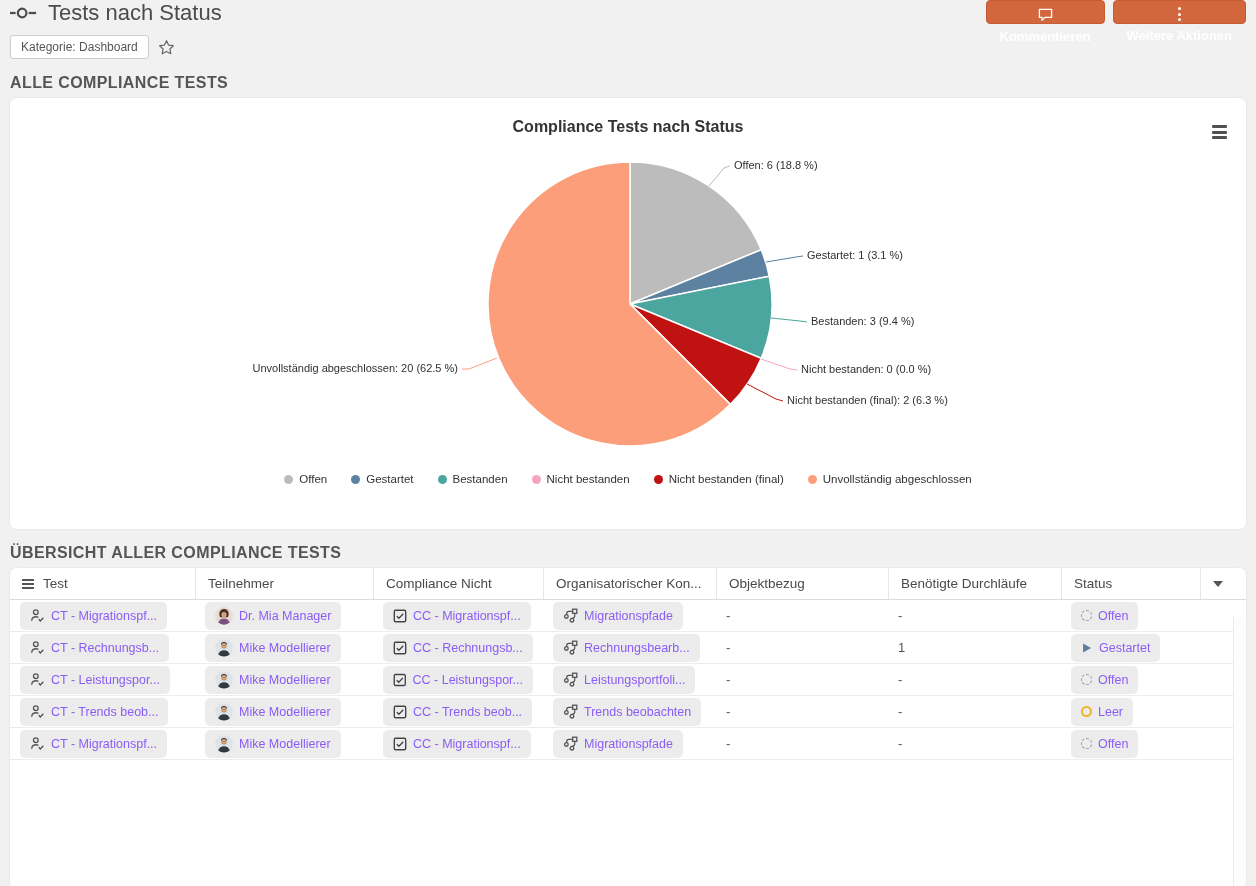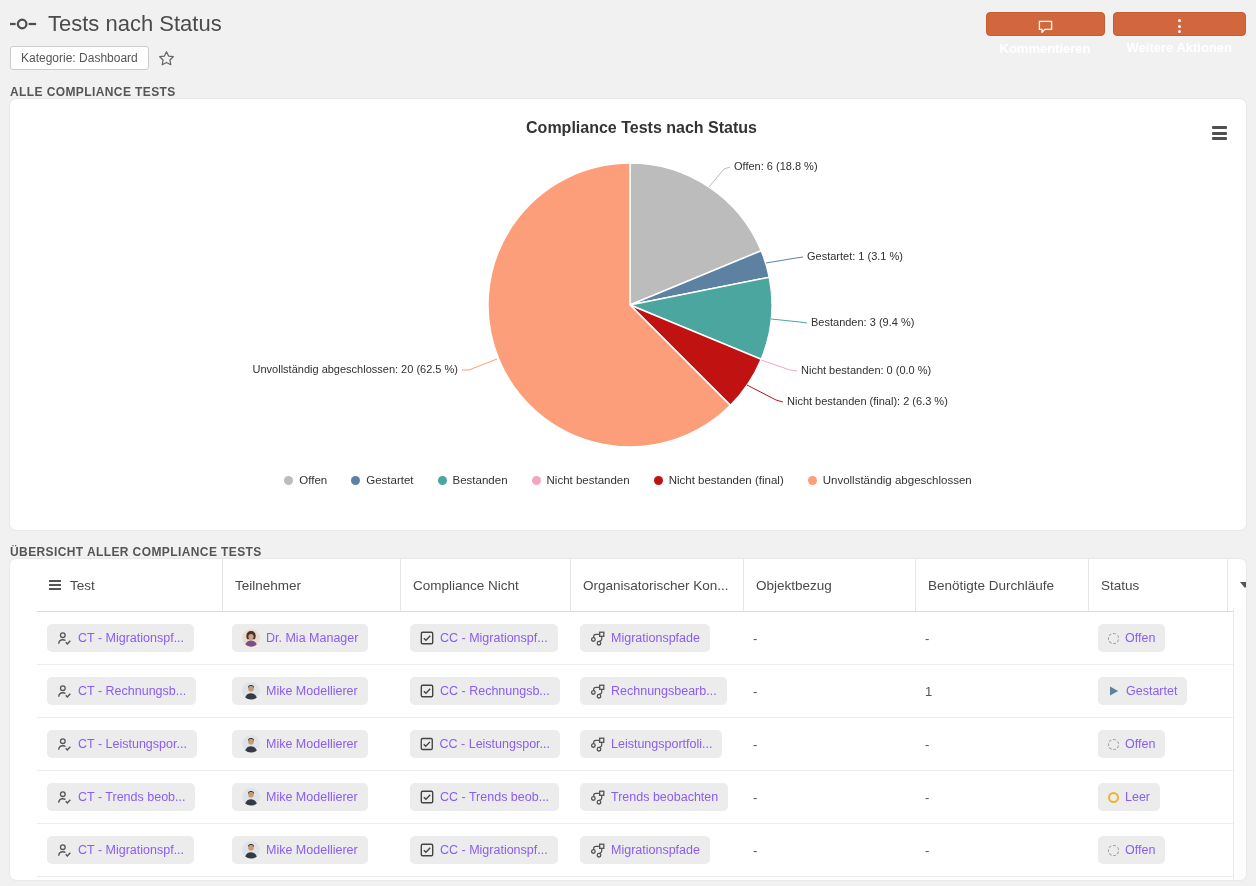--- a/index.html
+++ b/index.html
@@ -7,21 +7,21 @@
   body {
     background:#f1f1f2;
     font-family:"Liberation Sans", sans-serif;
     overflow:hidden;
     position:relative;
     color:#4a4a4a;
   }
   .page { padding:0 10px; }
 
   
-  .page-header { display:flex; justify-content:space-between; align-items:center; padding-top:11px; }
+  .page-header { display:flex; justify-content:space-between; align-items:flex-start; }
   .title-row { display:flex; align-items:center; gap:10px; }
   .page-title { font-size:22px; font-weight:400; color:#4b4b4b; }
   .btn-group { display:flex; gap:8px; }
   .btn {
     display:flex; align-items:center; gap:7px;
     background:#d2673e; border:1px solid #c55c33; border-radius:4px;
     color:#fff; font-size:13px; font-weight:700;
     padding:6px 13px; height:24px; cursor:pointer; font-family:inherit;flex-direction:column;
   }
   .kebab { display:inline-flex; flex-direction:column; gap:2.5px; }
@@ -29,26 +29,26 @@
 
   .badge-row { display:flex; align-items:center; gap:9px; margin-top:9px; }
   .category-badge {
     background:#fff; border:1px solid #ccc; border-radius:3px;
     font-size:12px; color:#555; padding:4px 10px;
   }
   .star-btn { background:none; border:none; cursor:pointer; display:flex; }
 
   
   .section-label {
-    margin-top:15px; font-size:12px; font-weight:700;
+    margin-top:15px; font-size:16px; font-weight:700;
     color:#555; letter-spacing:.4px;
   }
 
   
-  .card { background:#fff; border-radius:6px; margin-top:0; box-shadow:0 0 2px rgba(0,0,0,.12);padding-left:27px; }
+  .card { background:#fff; border-radius:6px; margin-top:6px; box-shadow:0 0 2px rgba(0,0,0,.12); }
 
   
   .chart-card { position:relative; height:431px; }
   .chart-title { text-align:center; padding-top:20px; font-size:16px; font-weight:700; color:#333; }
   .chart-menu-btn { position:absolute; top:27px; right:19px; display:flex; flex-direction:column; gap:2.5px; cursor:pointer; background:none; border:none; }
   .chart-menu-btn i { width:15px; height:3px; background:#505050; border-radius:1px; }
   #pie-svg { position:absolute; left:0; top:0; }
   .pie-label { font-size:11px; fill:#303030; font-family:"Liberation Sans", sans-serif; }
   .chart-legend {
     position:absolute; top:375px; left:0; width:100%;
@@ -56,21 +56,21 @@
   }
   .legend-item { display:flex; align-items:center; gap:6px; cursor:pointer; }
   .legend-dot { width:9px; height:9px; border-radius:50%; }
   .legend-label { font-size:11.5px; color:#333; }
 
   
   .table-card { position:relative; height:321px; overflow:hidden; }
   .thead, .trow {
     display:grid;
     grid-template-columns:185px 178px 170px 173px 172px 173px 139px 38px;
-    align-items:center; height:53px;
+    align-items:center; height:32px;
   }
   .thead { border-bottom:1px solid #dcdcdc; }
   .th {
     display:flex; align-items:center; gap:9px; height:100%;
     padding:0 12px; font-size:13.5px; color:#4a4a4a;
     border-left:1px solid #e6e6e6; white-space:nowrap; overflow:hidden;
     cursor:pointer;
   }
   .th:first-child { border-left:none; }
   .burger { display:inline-flex; flex-direction:column; gap:2px; flex:none; }

